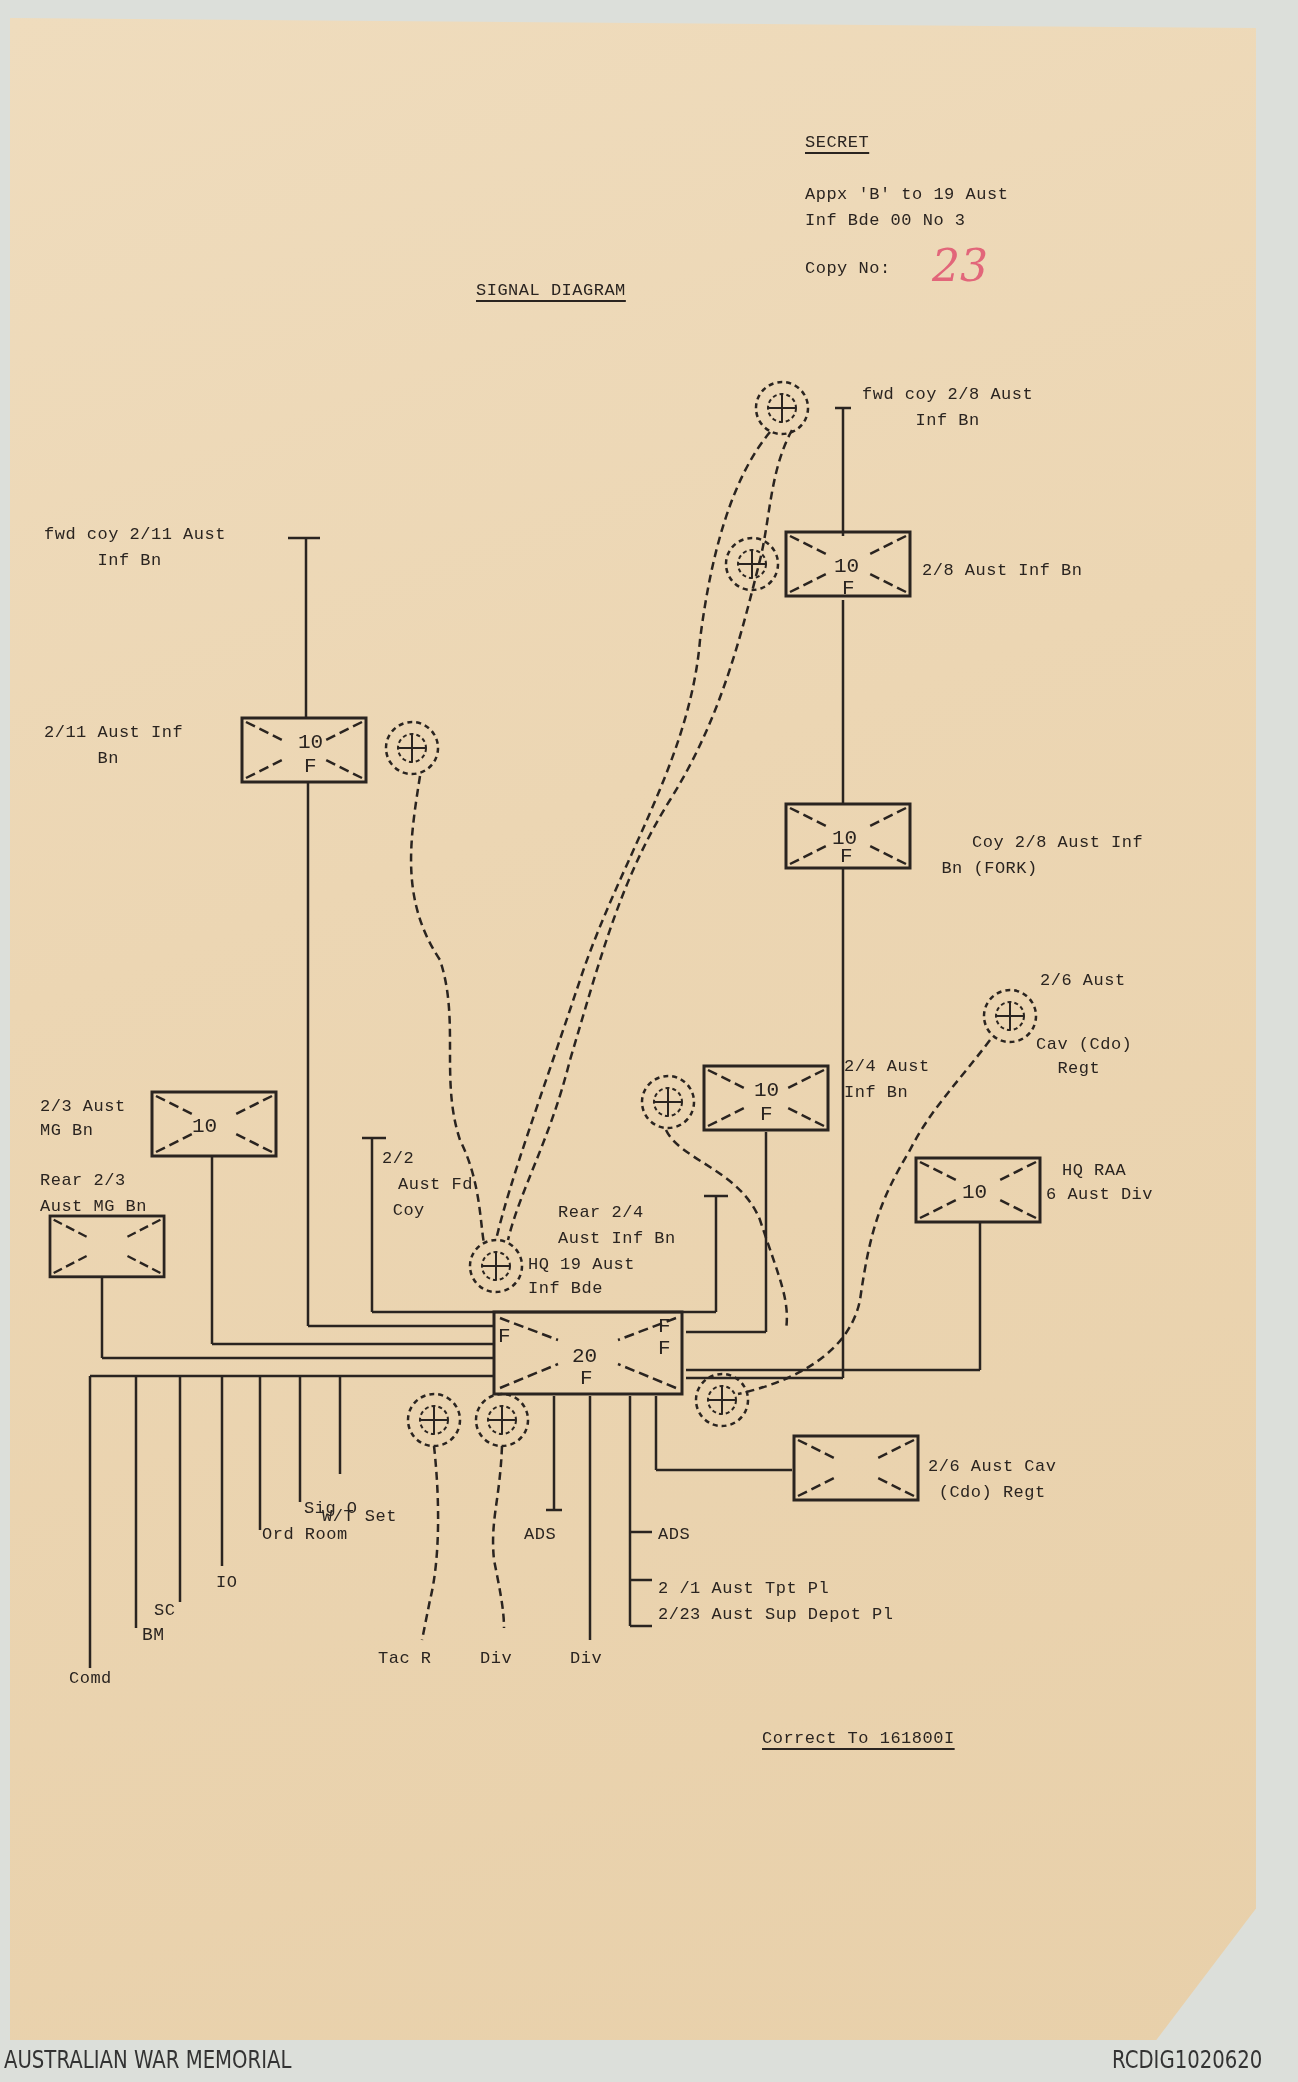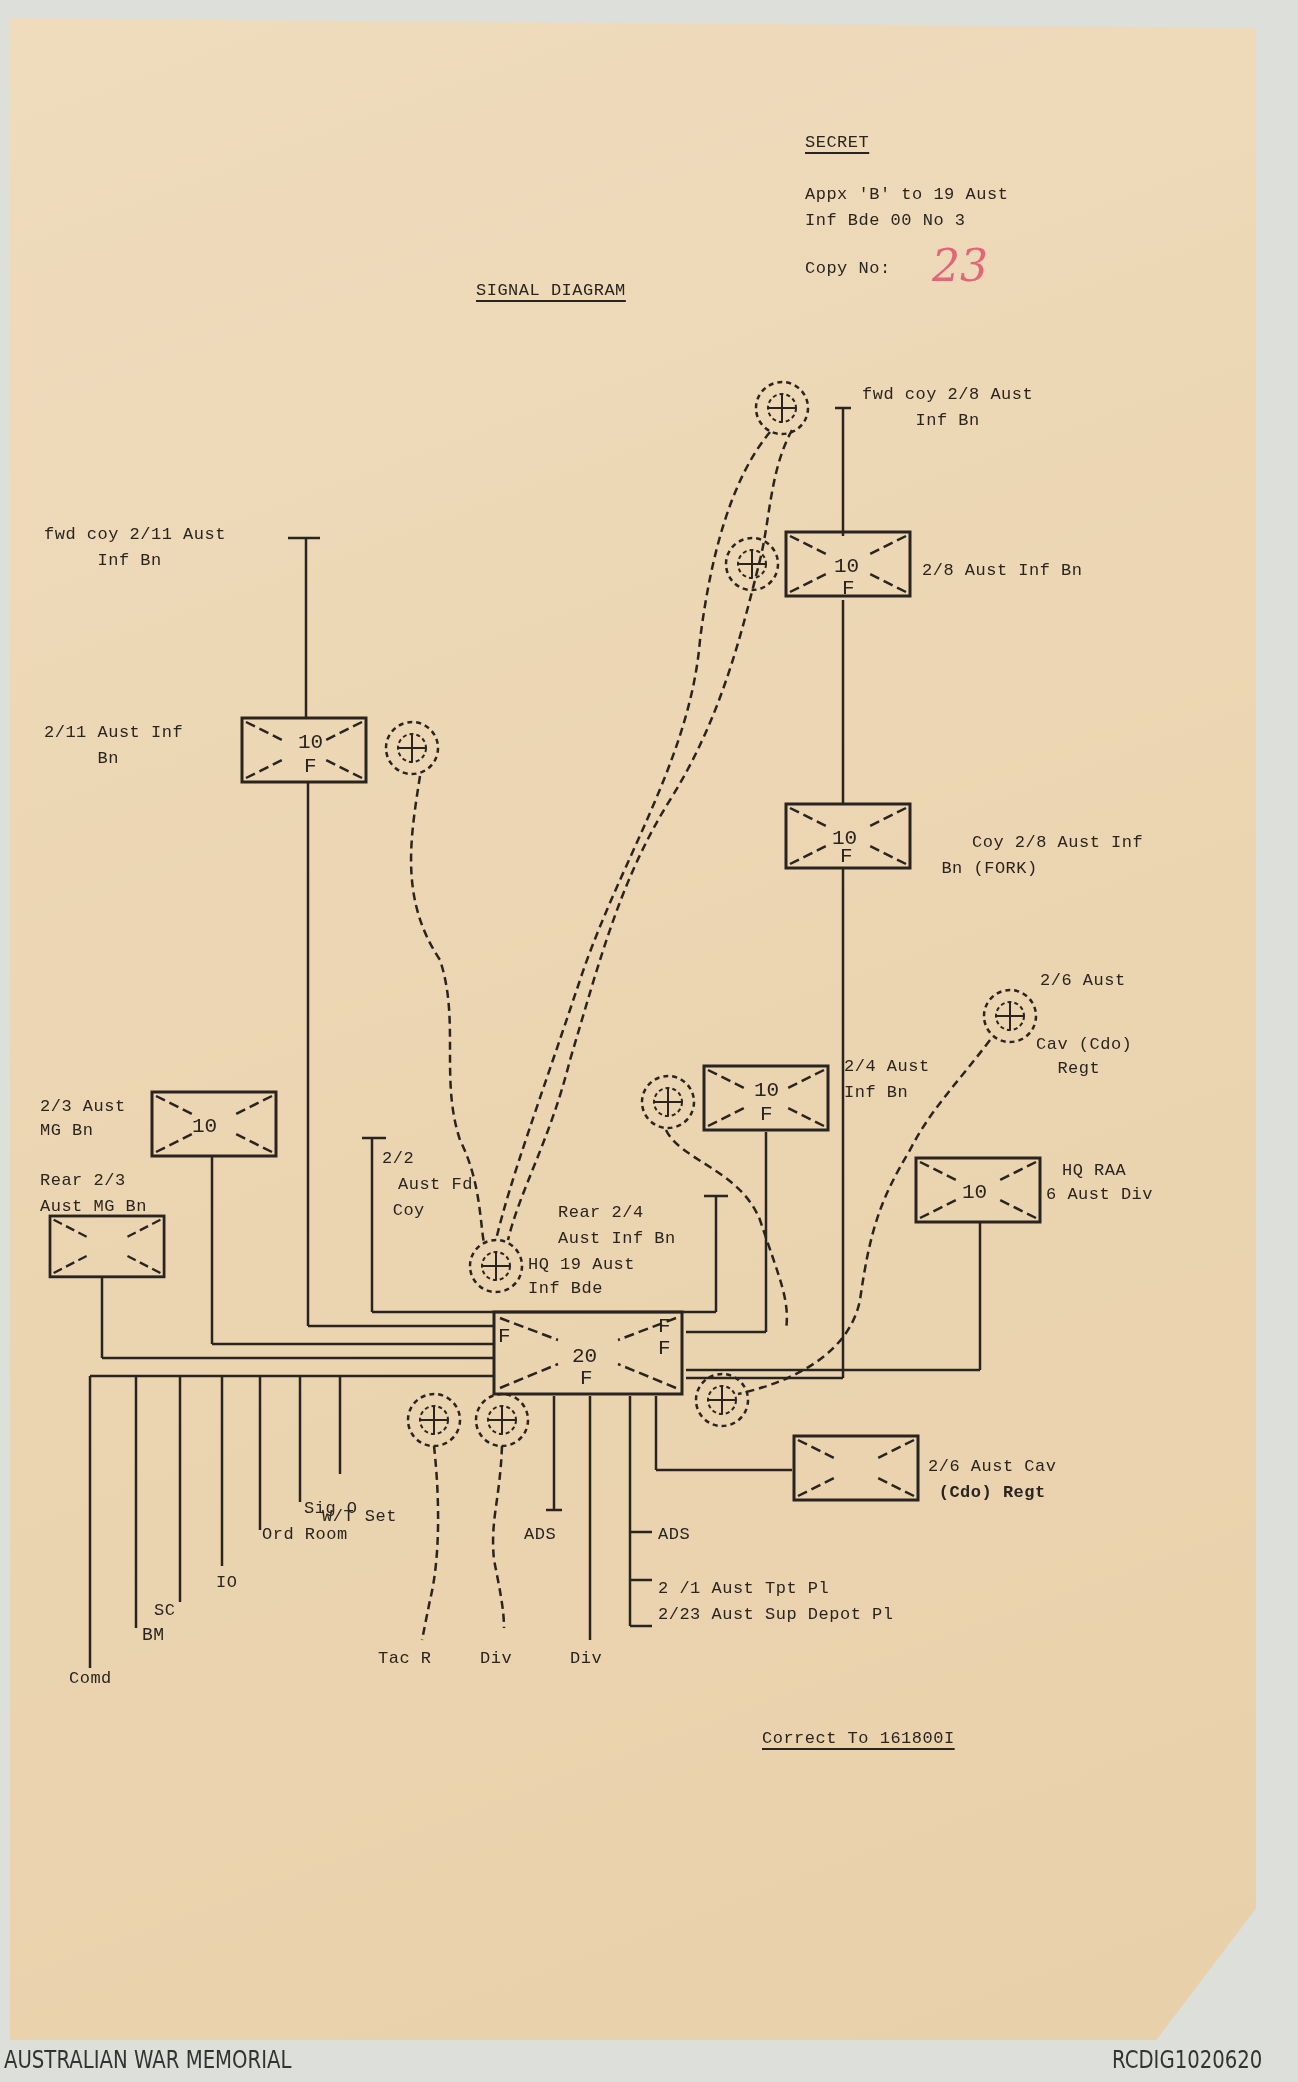--- a/index.html
+++ b/index.html
@@ -221,21 +221,21 @@
 <div class="tw" style="left:382px; top:1146px;">2/2</div>
 <div class="tw" style="left:398px; top:1172px;">Aust Fd</div>
 <div class="tw" style="left:382px; top:1198px;"> Coy</div>
 
 <div class="tw" style="left:558px; top:1200px;">Rear 2/4</div>
 <div class="tw" style="left:558px; top:1226px;">Aust Inf Bn</div>
 <div class="tw" style="left:528px; top:1252px;">HQ 19 Aust</div>
 <div class="tw" style="left:528px; top:1276px;">Inf Bde</div>
 
 <div class="tw" style="left:928px; top:1454px;">2/6 Aust Cav</div>
-<div class="tw" style="left:928px; top:1480px;font-weight:bold;"> (Cdo) Regt</div>
+<div class="tw" style="left:928px; top:1480px;"> (Cdo) Regt</div>
 
 <div class="tw" style="left:69px; top:1666px;">Comd</div>
 <div class="tw" style="left:142px; top:1622px; font-size:18px;">BM</div>
 <div class="tw" style="left:154px; top:1598px;">SC</div>
 <div class="tw" style="left:216px; top:1570px;">IO</div>
 <div class="tw" style="left:262px; top:1522px;">Ord Room</div>
 <div class="tw" style="left:304px; top:1496px;">Sig O</div>
 <div class="tw" style="left:322px; top:1472px;margin-top:32px;">W/T Set</div>
 
 <div class="tw" style="left:378px; top:1646px;">Tac R</div>

